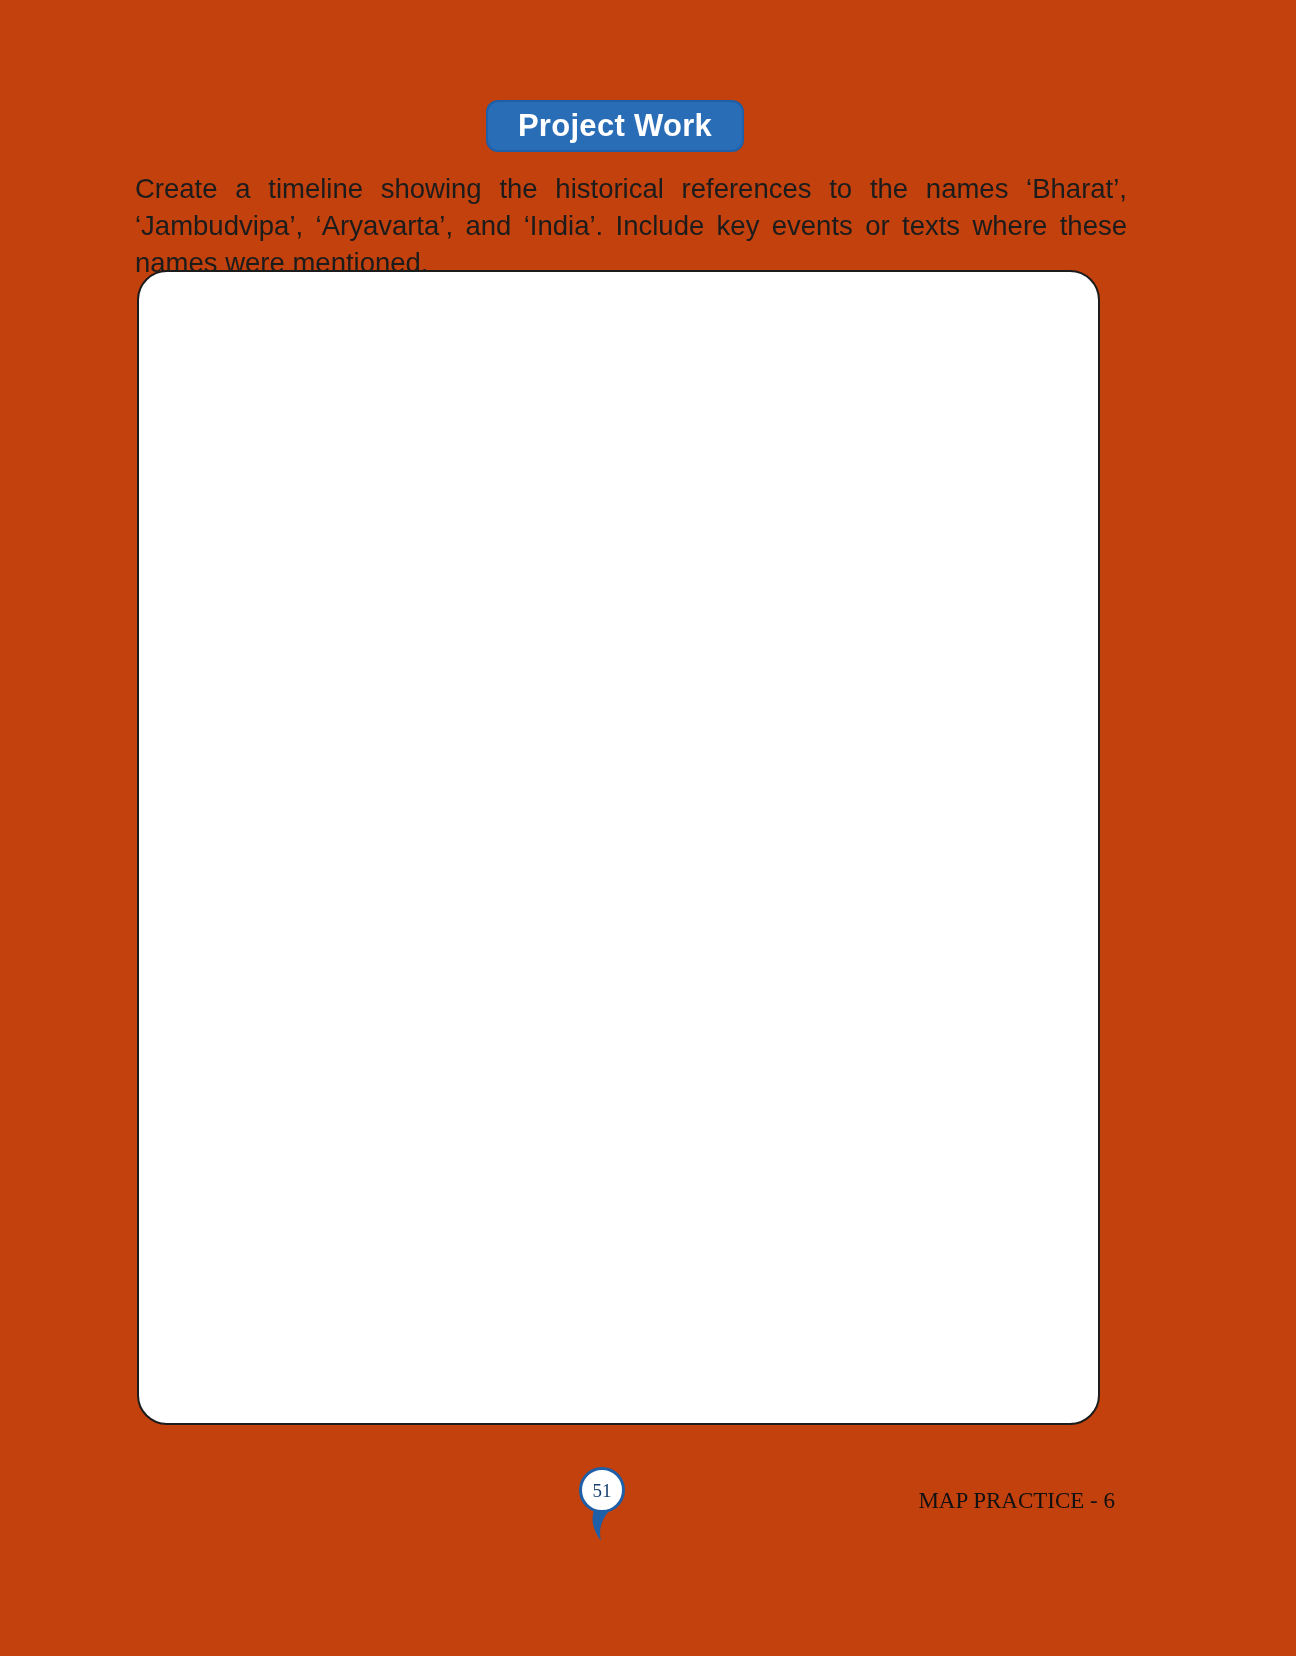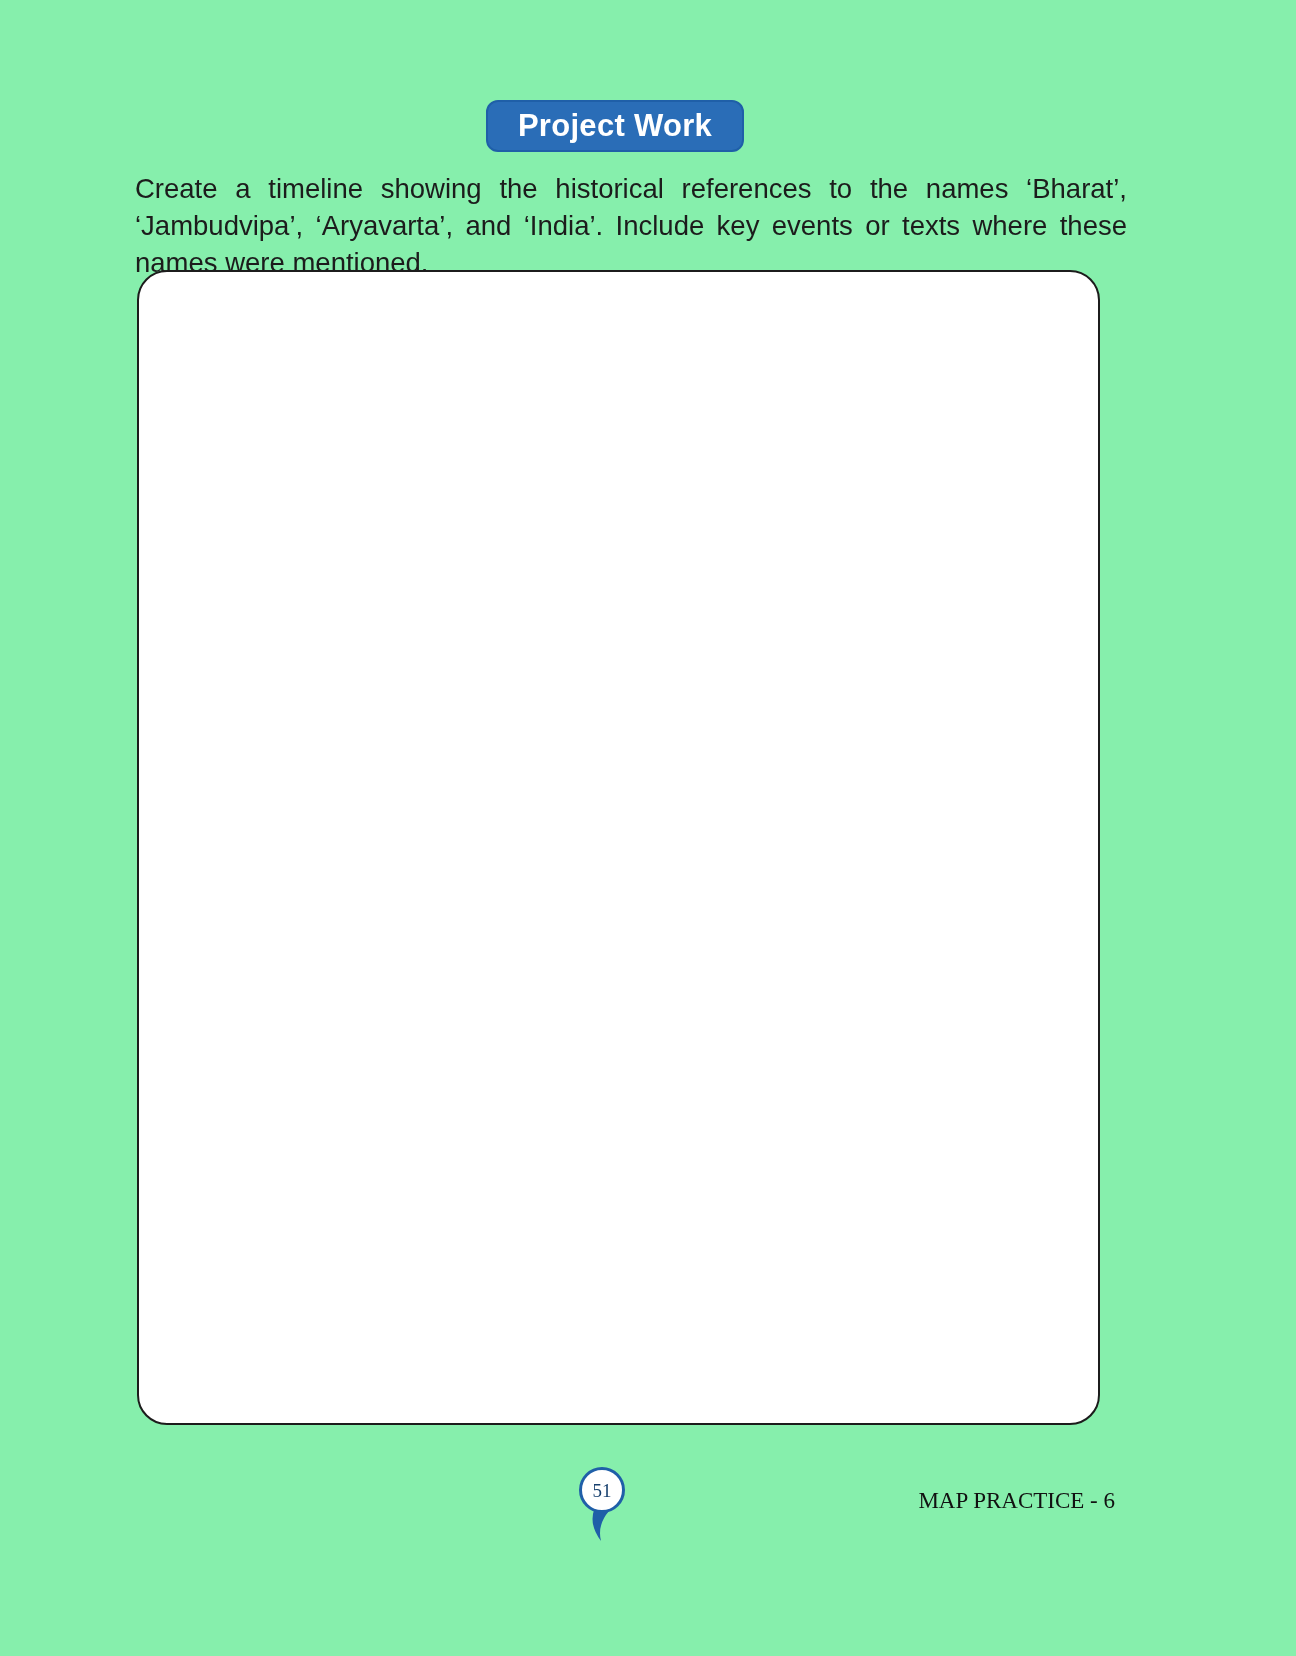--- a/index.html
+++ b/index.html
@@ -8,21 +8,21 @@
     width: 1296px;
     height: 1656px;
     background: #ffffff;
     font-family: "Liberation Sans", sans-serif;
     color: #1a1a1a;
   }
   .page {
     position: relative;
     width: 1296px;
     height: 1656px;
-    background: #86efac;
+    background: #c2410c;
     overflow: hidden;
   }
   .badge {
     position: absolute;
     top: 100px;
     left: 486px;
     width: 258px;
     height: 52px;
     background: #2a6db7;
     border: 2px solid #1f5fa8;

